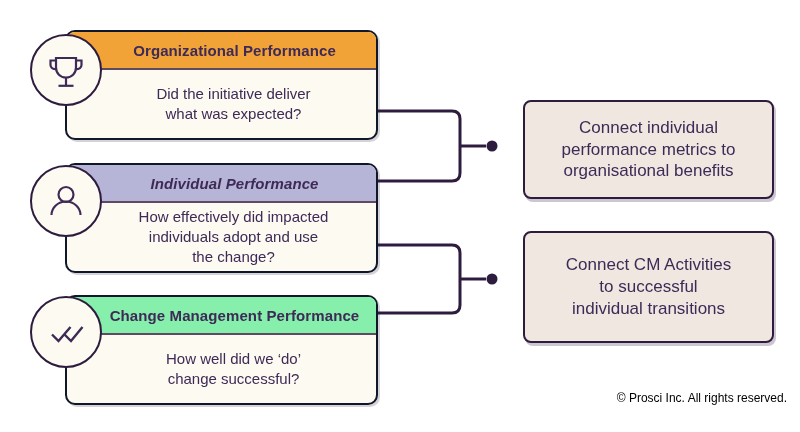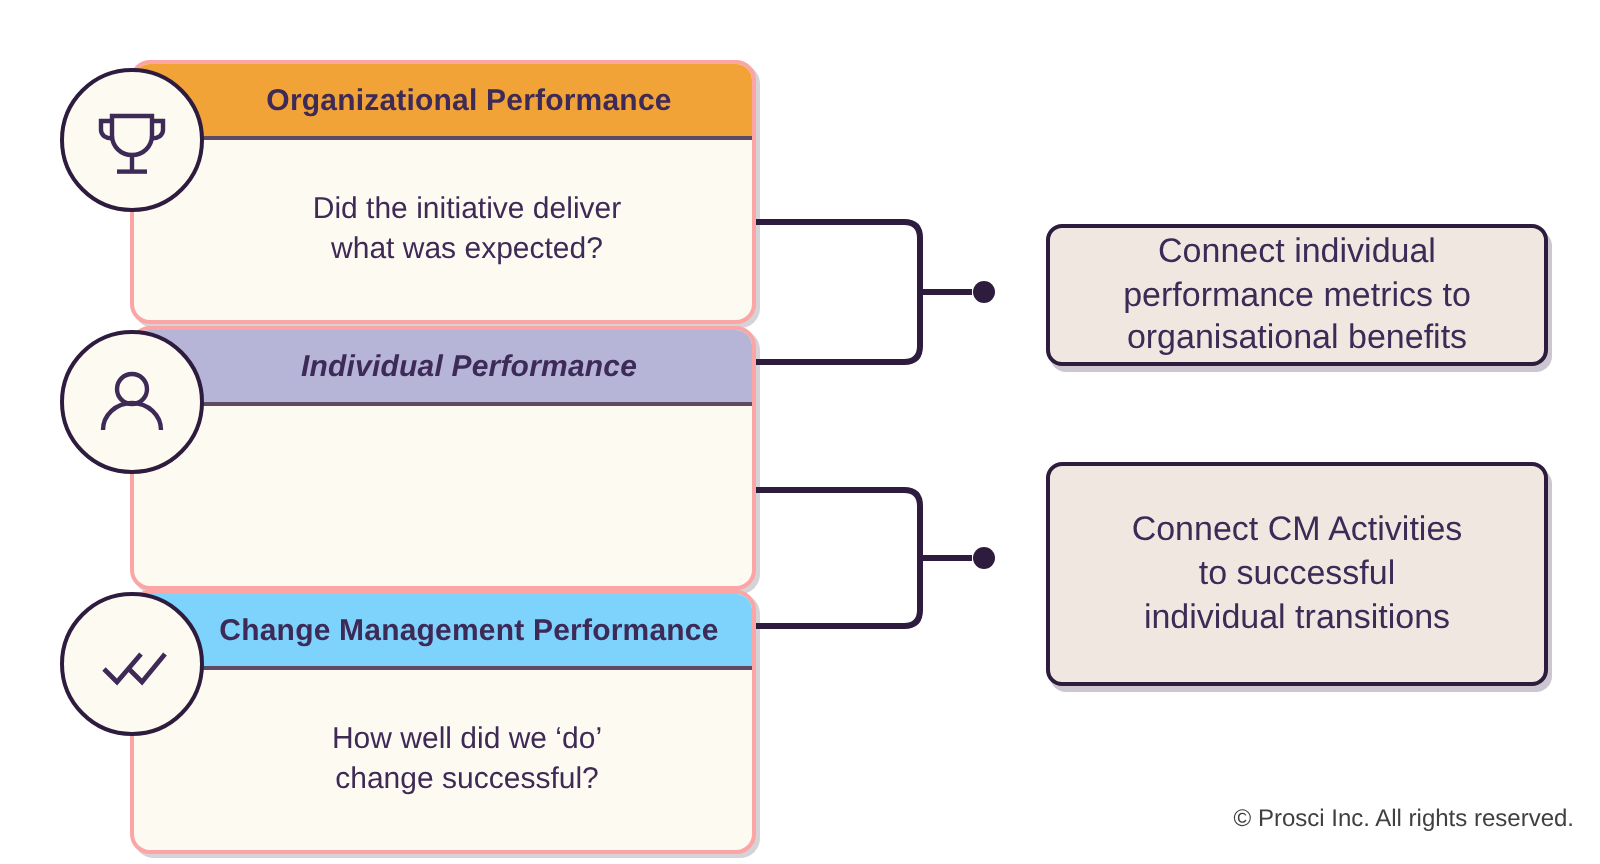--- a/index.html
+++ b/index.html
@@ -2,22 +2,22 @@
 <html><head>
 <meta charset="utf-8">
 <style>
   html,body { margin:0; padding:0; background:#ffffff; }
   .stage {
     position:relative; width:800px; height:432px; background:#ffffff;
     font-family:"Liberation Sans", sans-serif; overflow:hidden;
   }
   
   .card {
-    position:absolute; left:65px; width:313px; height:132px;
-    background:#FDFAF2; border:2px solid #fca5a5; border-radius:10px;
+    position:absolute; left:65px; width:313px; height:110px;
+    background:#FDFAF2; border:2px solid #0f172a; border-radius:10px;
     box-shadow:2px 2px 0 rgba(46,28,62,0.20); box-sizing:border-box;
   }
   .card-header {
     height:38px; display:flex; align-items:center; justify-content:center;
     padding-left:26px; box-sizing:border-box;
     border-bottom:2px solid #5E4A63; border-radius:8px 8px 0 0;
     font-size:15px; font-weight:700; color:#3E2A56; letter-spacing:0.1px;
   }
   .card-body {
     position:absolute; top:38px; left:26px; right:2px; bottom:0;
@@ -34,28 +34,28 @@
   .icon-circle svg { display:block; }
   
   .callout {
     position:absolute; left:523px; width:251px;
     background:#F0E7E1; border:2px solid #2E1C3E; border-radius:8px;
     box-shadow:2px 3px 0 rgba(46,28,62,0.25); box-sizing:border-box;
     display:flex; align-items:center; justify-content:center;
     text-align:center; white-space:pre-line;
     font-size:17px; font-weight:500; color:#3E2A56; line-height:1.28;
   }
-  .callout-a { top:112px; height:71px; }
+  .callout-a { top:100px; height:99px; }
   .callout-b { top:231px; height:112px; }
   
   .connectors { position:absolute; left:0; top:0; z-index:1; pointer-events:none; }
   
   .footer {
-    position:absolute; top:402px; right:13px;
-    font-size:12px; font-weight:500; color:#404040;
+    position:absolute; top:391px; right:13px;
+    font-size:12px; font-weight:500; color:#000000;
   }
   .c1 { top:30px; }
   .c2 { top:163px; }
   .c3 { top:295px; }
   .ic1 { left:30px; top:34px; }
   .ic2 { left:30px; top:165px; }
   .ic3 { left:30px; top:296px; }
   .hdr-1 { background:#F2A338; }
   .hdr-2 { background:#B6B5D8; }
   .hdr-3 { background:#DBF1A7; }
@@ -92,32 +92,35 @@
         <path d="M22 29.5 v7.5"></path>
         <path d="M14.5 37.8 h15"></path>
       </svg>
     </span>
   </div>
 
   <div class="card c2">
     <div class="card-header hdr-2" style="background-color: rgb(182, 181, 216); font-style: italic;">
       <span>Individual Performance</span>
     </div>
+    <div class="card-body">How effectively did impacted
+individuals adopt and use
+the change?</div>
   </div>
   <div class="icon-circle ic2">
     <span>
       <svg width="44" height="44" viewBox="0 0 44 44" fill="none" stroke="#3E2A56" stroke-width="2.2">
         <circle cx="22" cy="15.5" r="7.5"></circle>
         <path d="M7.5 36 a14.5 13.5 0 0 1 29 0"></path>
       </svg>
     </span>
   </div>
 
   <div class="card c3">
-    <div class="card-header hdr-3" style="background-color: #7dd3fc;">
+    <div class="card-header hdr-3" style="background-color: #86efac;">
       <span>Change Management Performance</span>
     </div>
     <div class="card-body">How well did we ‘do’
 change successful?</div>
   </div>
   <div class="icon-circle ic3">
     <span>
       <svg width="44" height="44" viewBox="0 0 44 44" fill="none" stroke="#3E2A56" stroke-width="2.4">
         <path d="M8 24.5 l6.5 6.5 L26.5 17"></path>
         <path d="M20.5 24.5 l6.5 6.5 L38.5 17"></path>

